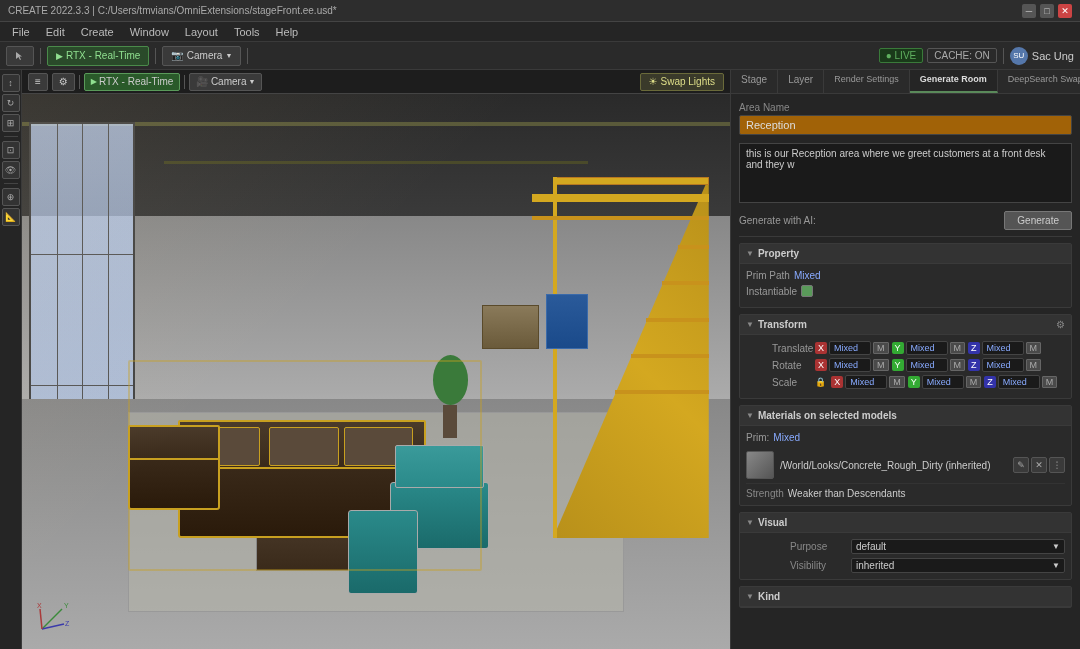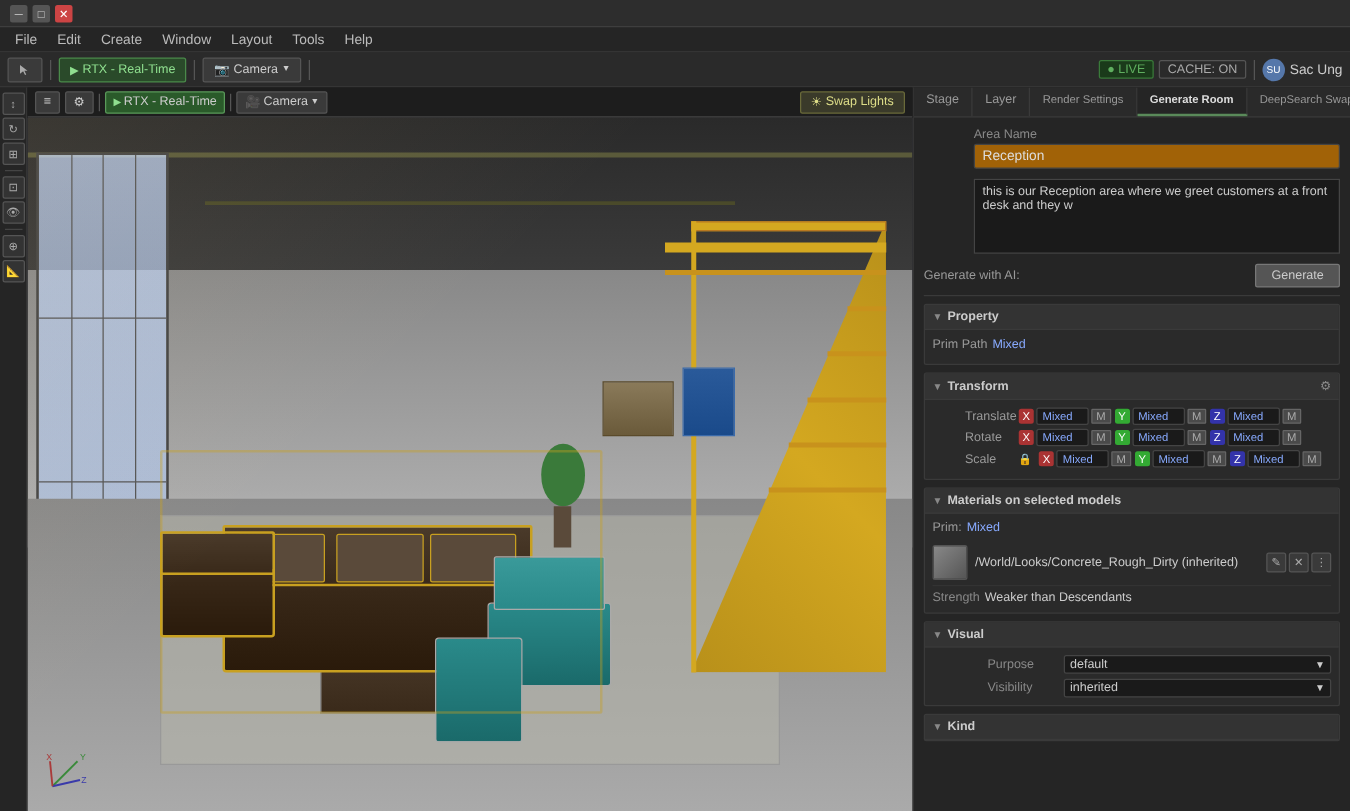--- a/index.html
+++ b/index.html
@@ -57,21 +57,21 @@
     
     #right-panel { width: 350px; background: #252525; border-left: 1px solid #3a3a3a; display: flex; flex-direction: column; overflow: hidden; }
     
     
     #rp-tabs { display: flex; background: #2a2a2a; border-bottom: 1px solid #3a3a3a; height: 24px; }
     .rp-tab { padding: 4px 10px; font-size: 10px; color: #999; cursor: pointer; border-right: 1px solid #3a3a3a; white-space: nowrap; }
     .rp-tab.active { background: #252525; color: #ddd; border-bottom: 2px solid #5a8a5a; }
 
     
     #rp-content { flex: 1; overflow-y: auto; padding: 8px; }
-    .rp-field { margin-bottom: 8px; margin-left: 40px; }
+    .rp-field { margin-bottom: 8px; }
     .rp-label { color: #888; font-size: 10px; margin-bottom: 2px; }
     .rp-value { background: #a16207; border: 1px solid #444; padding: 3px 6px; color: #ddd; font-size: 11px; border-radius: 2px; }
     .rp-row { display: flex; align-items: center; gap: 6px; margin-bottom: 6px; }
     .rp-gen-btn { background: #4a4a4a; border: 1px solid #666; color: #ccc; padding: 3px 12px; font-size: 10px; cursor: pointer; border-radius: 2px; }
 
     
     .prop-section { background: #2a2a2a; border: 1px solid #3a3a3a; border-radius: 2px; margin-bottom: 6px; }
     .prop-header { display: flex; align-items: center; gap: 4px; padding: 4px 6px; background: #333; border-bottom: 1px solid #3a3a3a; cursor: pointer; }
     .prop-header-title { font-size: 10px; color: #ccc; font-weight: bold; }
     .prop-body { padding: 6px; }
@@ -112,20 +112,21 @@
 
     .visual-section .prop-body { display: flex; flex-direction: column; gap: 4px; }
     .vis-row { display: flex; align-items: center; gap: 6px; font-size: 10px; padding-left: 44px; }
     .vis-label { color: #888; width: 55px; }
     .vis-select { background: #1a1a1a; border: 1px solid #444; color: #ccc; padding: 1px 4px; font-size: 10px; border-radius: 2px; flex: 1; display: flex; align-items: center; justify-content: space-between; cursor: pointer; }
   </style>
 </head>
 <body>
 
 <div id="title-bar">
+  <span style="font-size:10px; color:#aaa;">CREATE 2022.3.3 | C:/Users/tmvians/OmniExtensions/stageFront.ee.usd*</span>
   <div class="win-controls">
     <button class="win-btn win-minimize">─</button>
     <button class="win-btn win-maximize">□</button>
     <button class="win-btn win-close">✕</button>
   </div>
 </div>
 
 <div id="menu-bar">
   <span class="menu-item">File</span>
   <span class="menu-item">Edit</span>
@@ -332,20 +333,24 @@
       <div class="prop-section">
         <div class="prop-header">
           <span class="chevron">▼</span>
           <span class="prop-header-title">Property</span>
         </div>
         <div class="prop-body">
           <div class="prop-row">
             <span>Prim Path</span>
             <span class="prop-mixed">Mixed</span>
           </div>
+          <div class="prop-row">
+            <span>Instantiable</span>
+            <div class="checkbox-sm checked"></div>
+          </div>
         </div>
       </div>
 
       <div class="prop-section">
         <div class="prop-header">
           <span class="chevron">▼</span>
           <span class="prop-header-title">Transform</span>
           <div style="flex:1;"></div>
           <span style="font-size:10px; color:#888;">⚙</span>
         </div>

